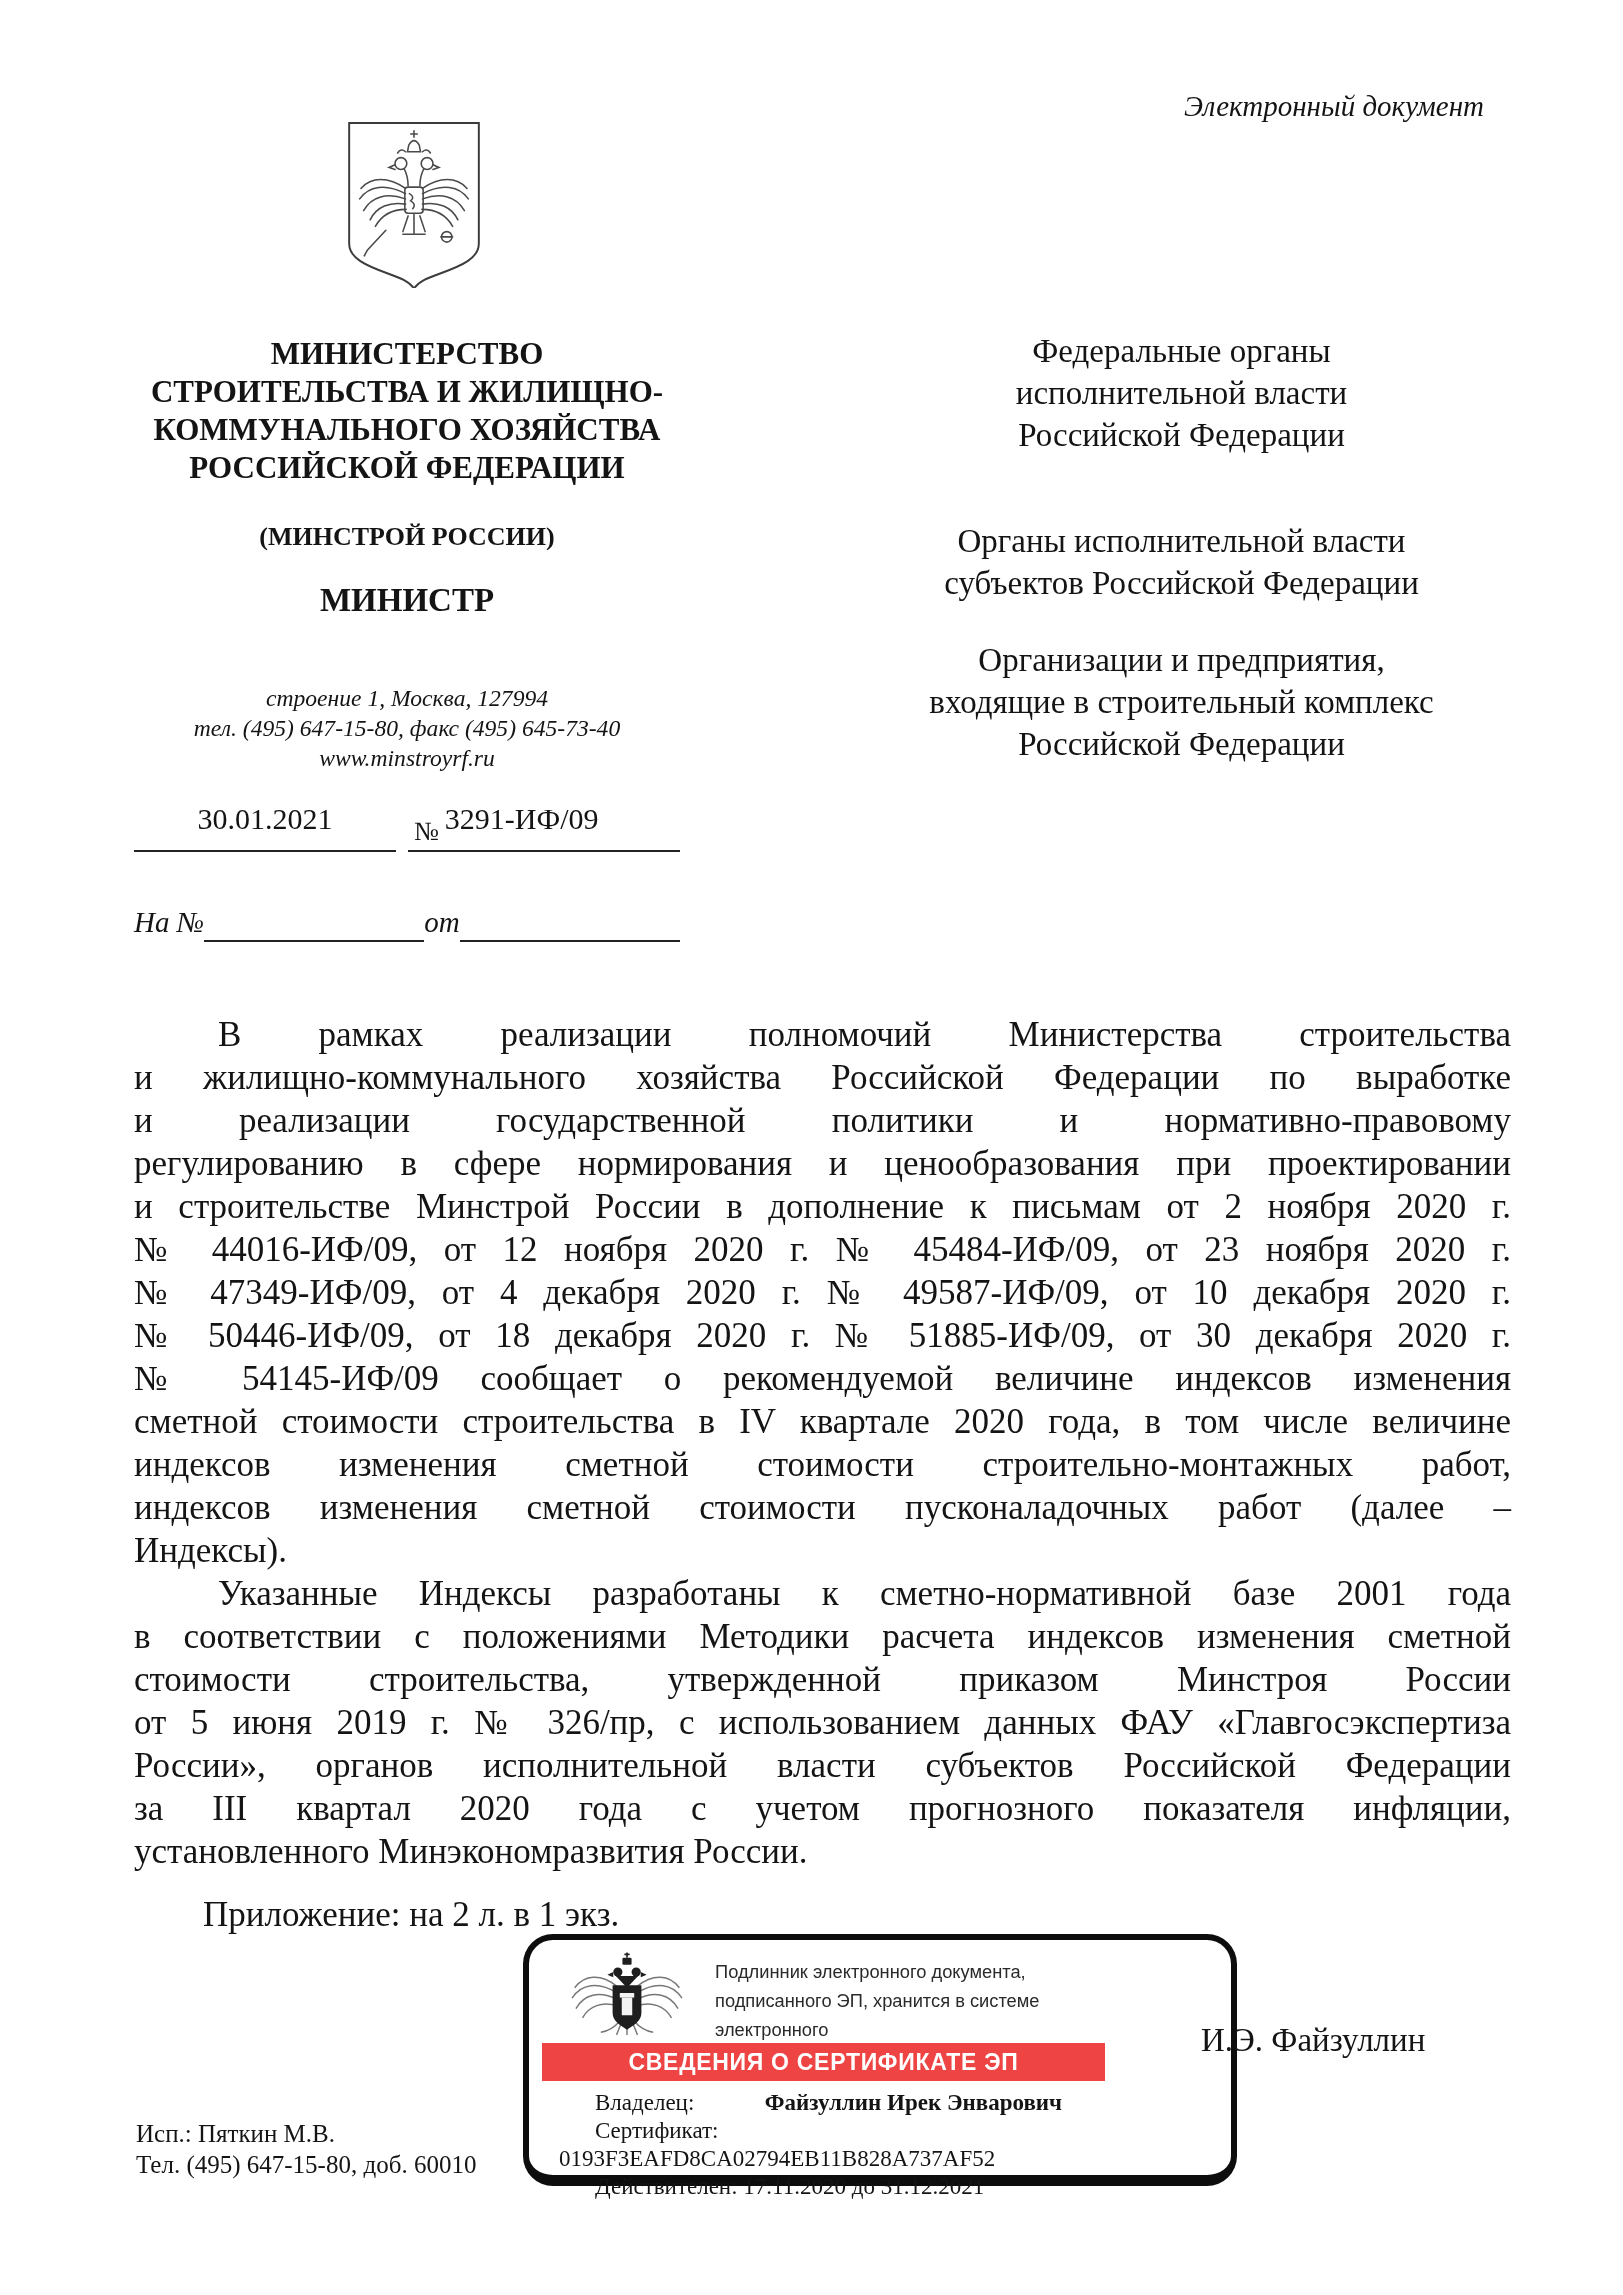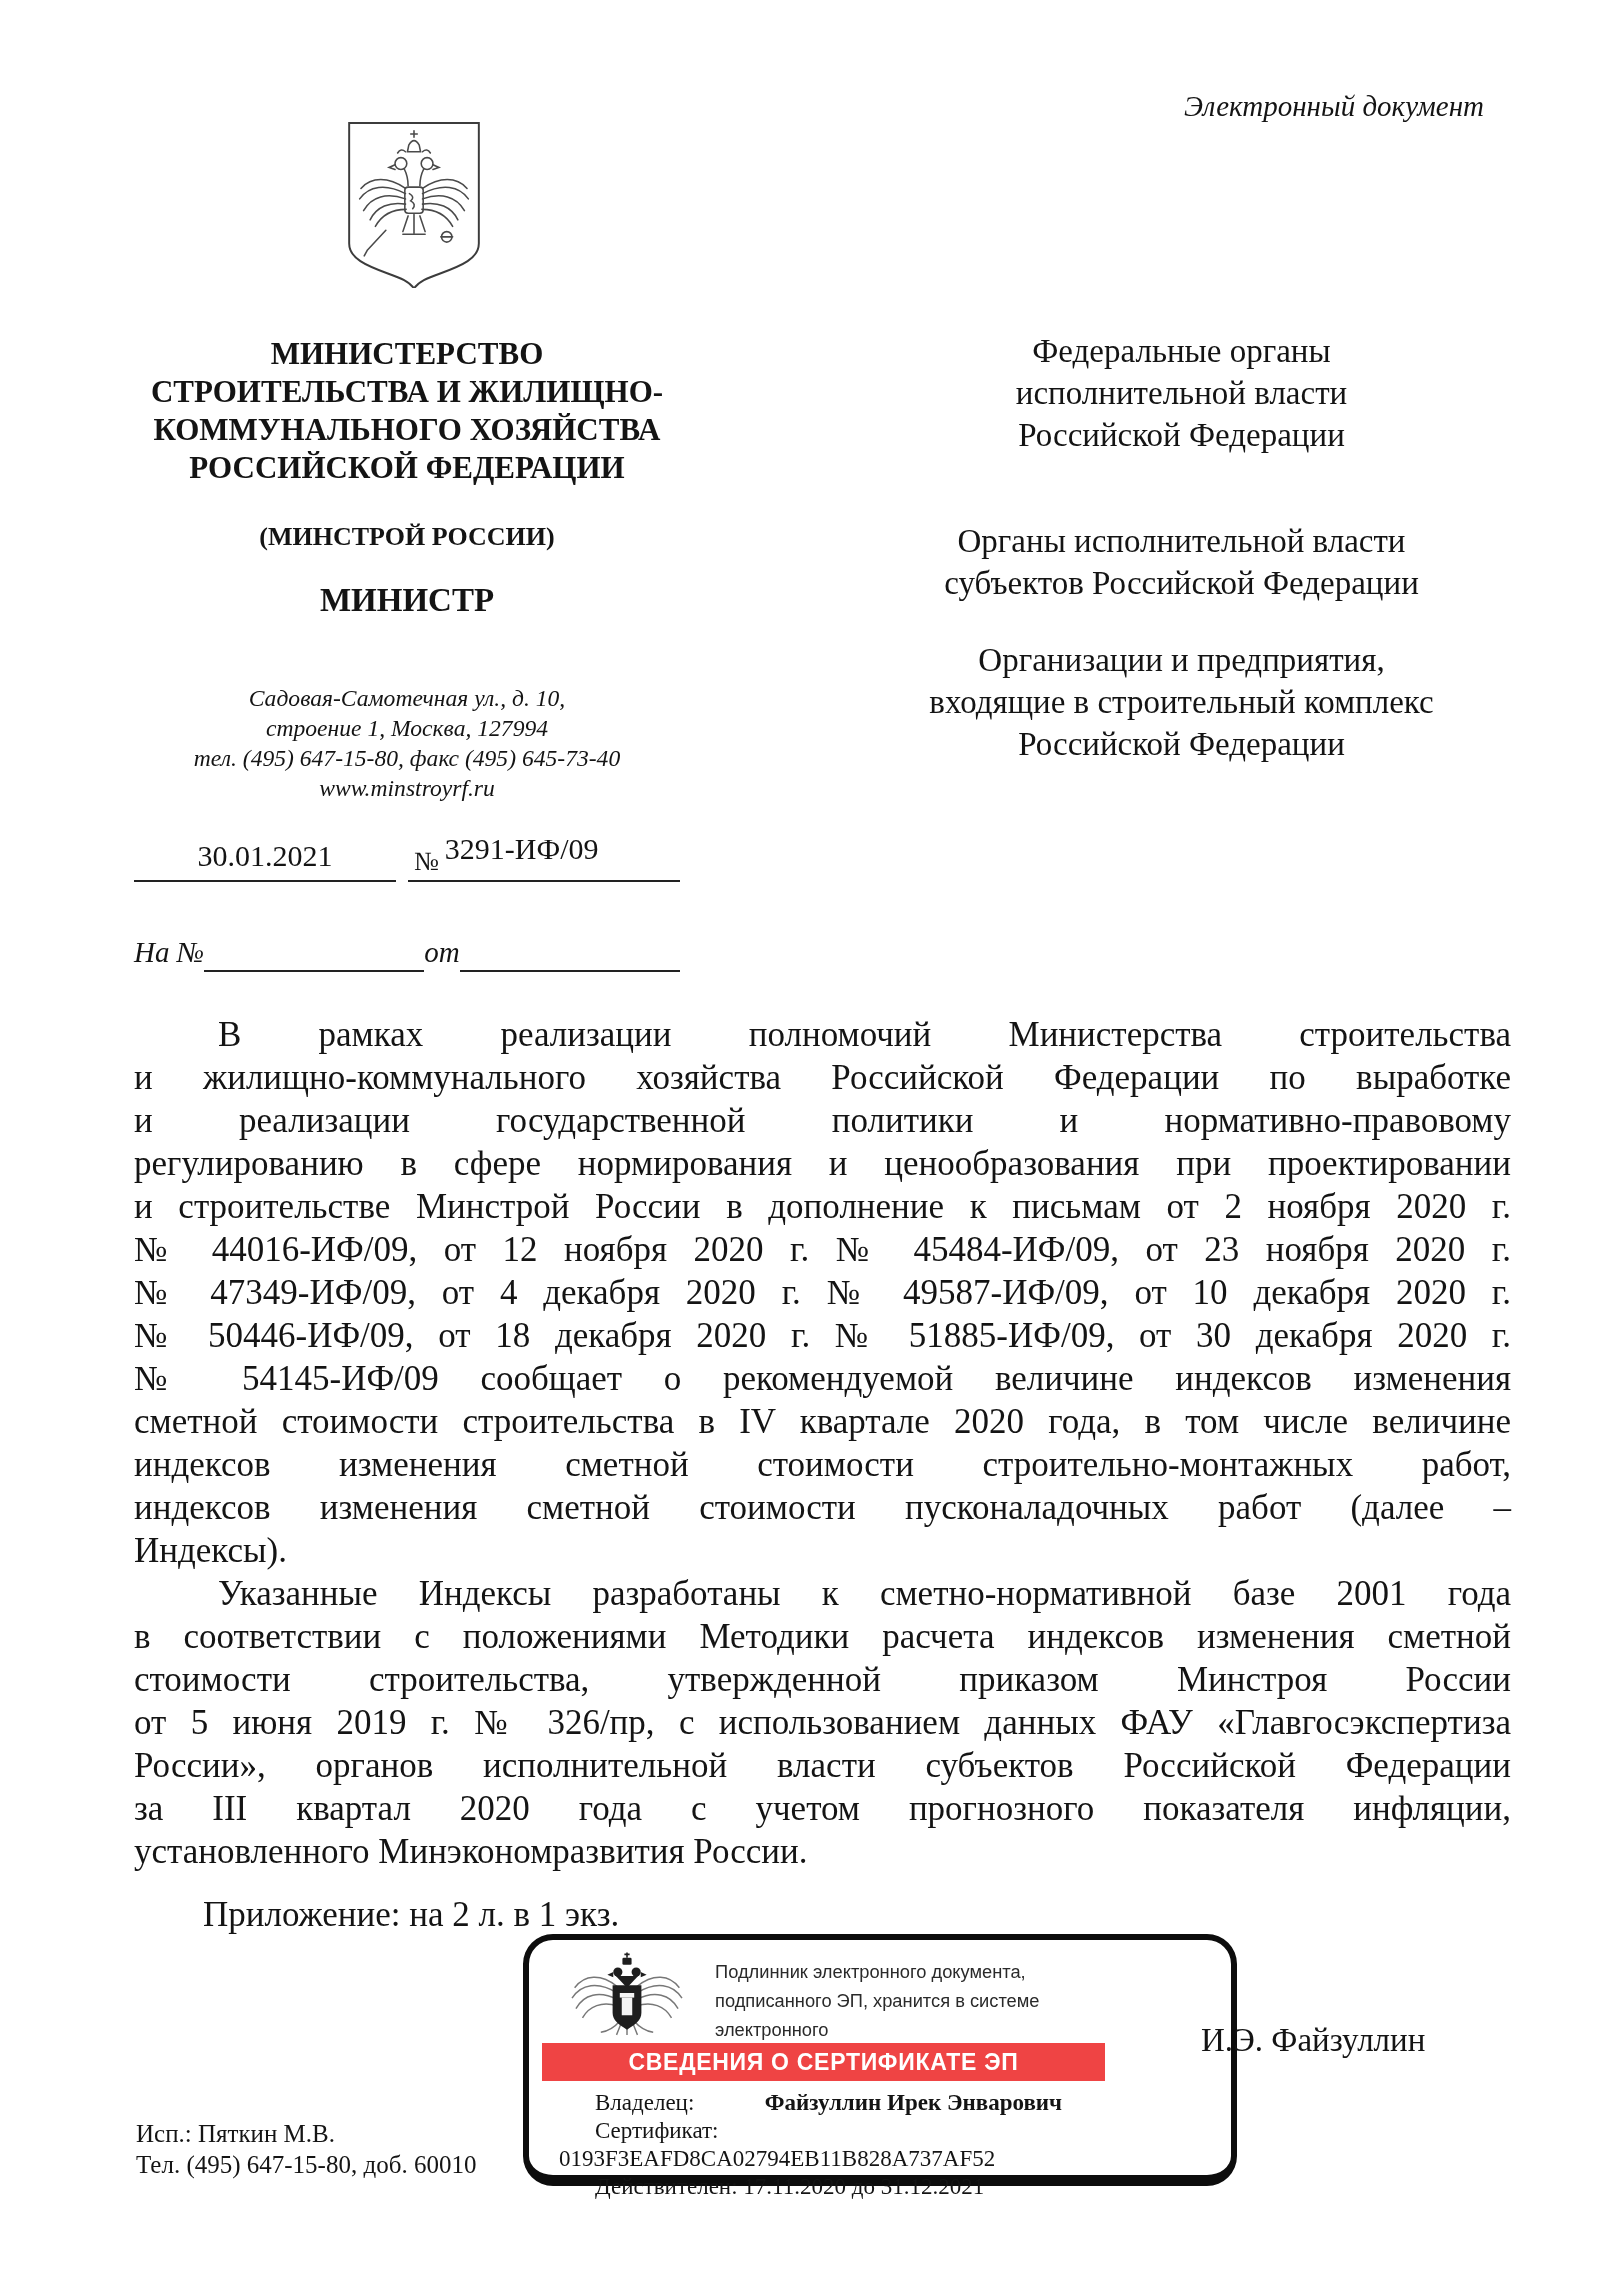--- a/index.html
+++ b/index.html
@@ -11,21 +11,21 @@
   .emblem{position:absolute;left:340px;top:115px;width:148px;height:173px;}
 
   .leftcol{position:absolute;left:134px;top:335px;width:546px;text-align:center;}
   .min-title{font-weight:bold;font-size:31px;line-height:38px;}
   .min-short{margin-top:35px;font-weight:bold;font-size:26px;line-height:30px;}
   .min-post{margin-top:30px;font-weight:bold;font-size:33px;line-height:37px;}
   .addr{margin-top:64px;font-style:italic;font-size:23.6px;line-height:30px;}
 
   .ref-row{display:flex;align-items:flex-end;margin-top:29px;font-size:30px;}
   .ucell{border-bottom:2px solid #222;}
-  .ref-date{width:262px;text-align:center;padding-bottom:7px;}
+  .ref-date{width:262px;text-align:center;padding-bottom:14px;}
   .ref-gap{width:11.8px;}
   .ref-no{width:37px;text-align:center;padding-bottom:2.6px;font-size:26px;}
   .ref-num{flex:1;text-align:left;padding-bottom:14px;}
 
   .reply-row{display:flex;align-items:flex-end;margin-top:54px;font-size:29px;font-style:italic;}
   .reply-label{padding-bottom:2.6px;white-space:nowrap;}
   .reply-cell{flex:1;padding-bottom:2.6px;}
 
   .rightcol{position:absolute;left:851px;top:330px;width:661px;text-align:center;
             font-size:33px;line-height:42px;}
@@ -97,21 +97,20 @@
   <div class="leftcol">
     <div class="min-title">
       <div>МИНИСТЕРСТВО</div>
       <div>СТРОИТЕЛЬСТВА И ЖИЛИЩНО-</div>
       <div>КОММУНАЛЬНОГО ХОЗЯЙСТВА</div>
       <div>РОССИЙСКОЙ ФЕДЕРАЦИИ</div>
     </div>
     <div class="min-short">(МИНСТРОЙ РОССИИ)</div>
     <div class="min-post">МИНИСТР</div>
     <div class="addr">
-      <div>Садовая-Самотечная ул., д. 10,</div>
       <div>строение 1, Москва, 127994</div>
       <div>тел. (495) 647-15-80, факс (495) 645-73-40</div>
       <div>www.minstroyrf.ru</div>
     </div>
 
     <div class="ref-row">
       <div class="ref-date ucell">30.01.2021</div>
       <div class="ref-gap"></div>
       <div class="ref-no ucell">№</div>
       <div class="ref-num ucell">3291-ИФ/09</div>

